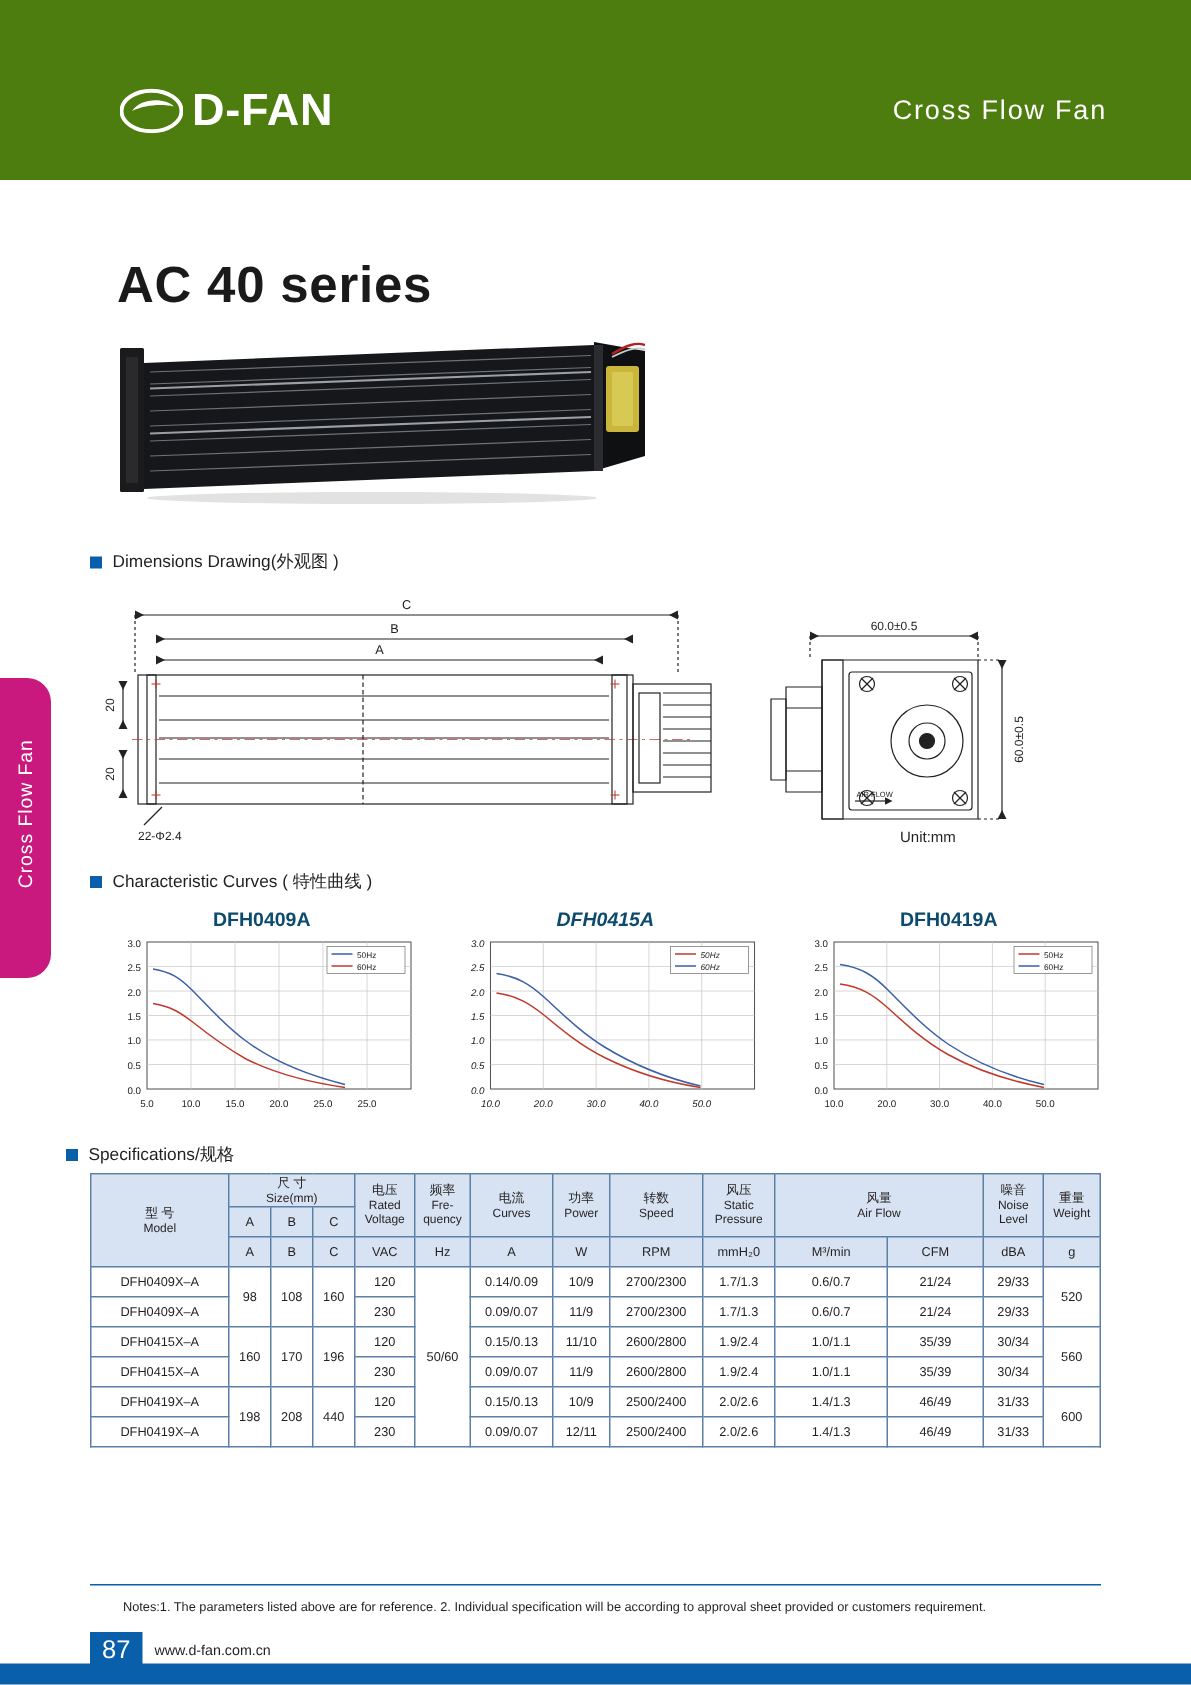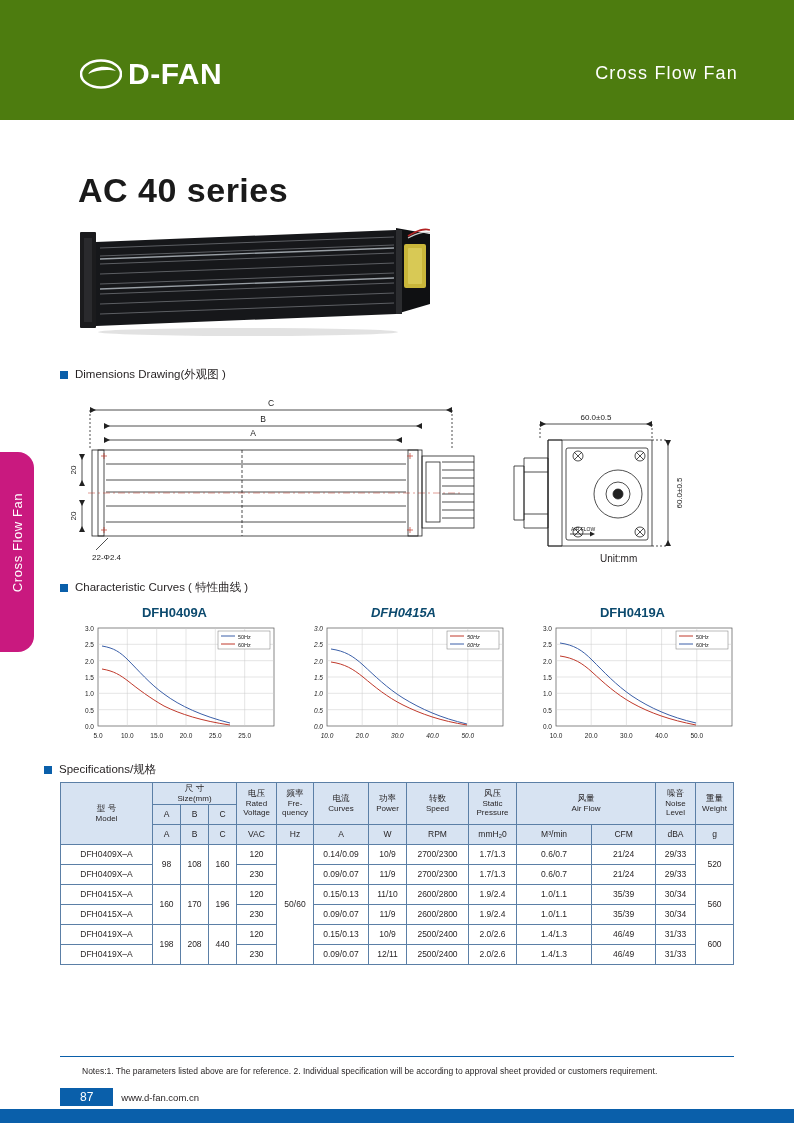--- a/index.html
+++ b/index.html
@@ -116,22 +116,22 @@
   }
   .notes {
     position:absolute; left:62px; top:1066px; width:680px;
     font-size:8.5px; color:#231f20;margin-left:20px;
   }
   .footer {
     position:absolute; left:60px; top:1088px;
     display:flex; align-items:center; gap:8px;
   }
   .page-num {
-    background:#0a5faa; color:#fff; font-size:12px;
-    padding:2px 20px; min-width:26px; text-align:right;
+    background:#0a5faa; color:#fff; font-size:17px;
+    padding:2px 8px; min-width:26px; text-align:right;
   }
   .site { font-size:9.5px; color:#231f20; }
   .bottom-bar {
     position:absolute; left:0; top:1109px; width:794px; height:14px;
     background:#0a5faa;
   }
 </style>
 </head>
 <body>
 

